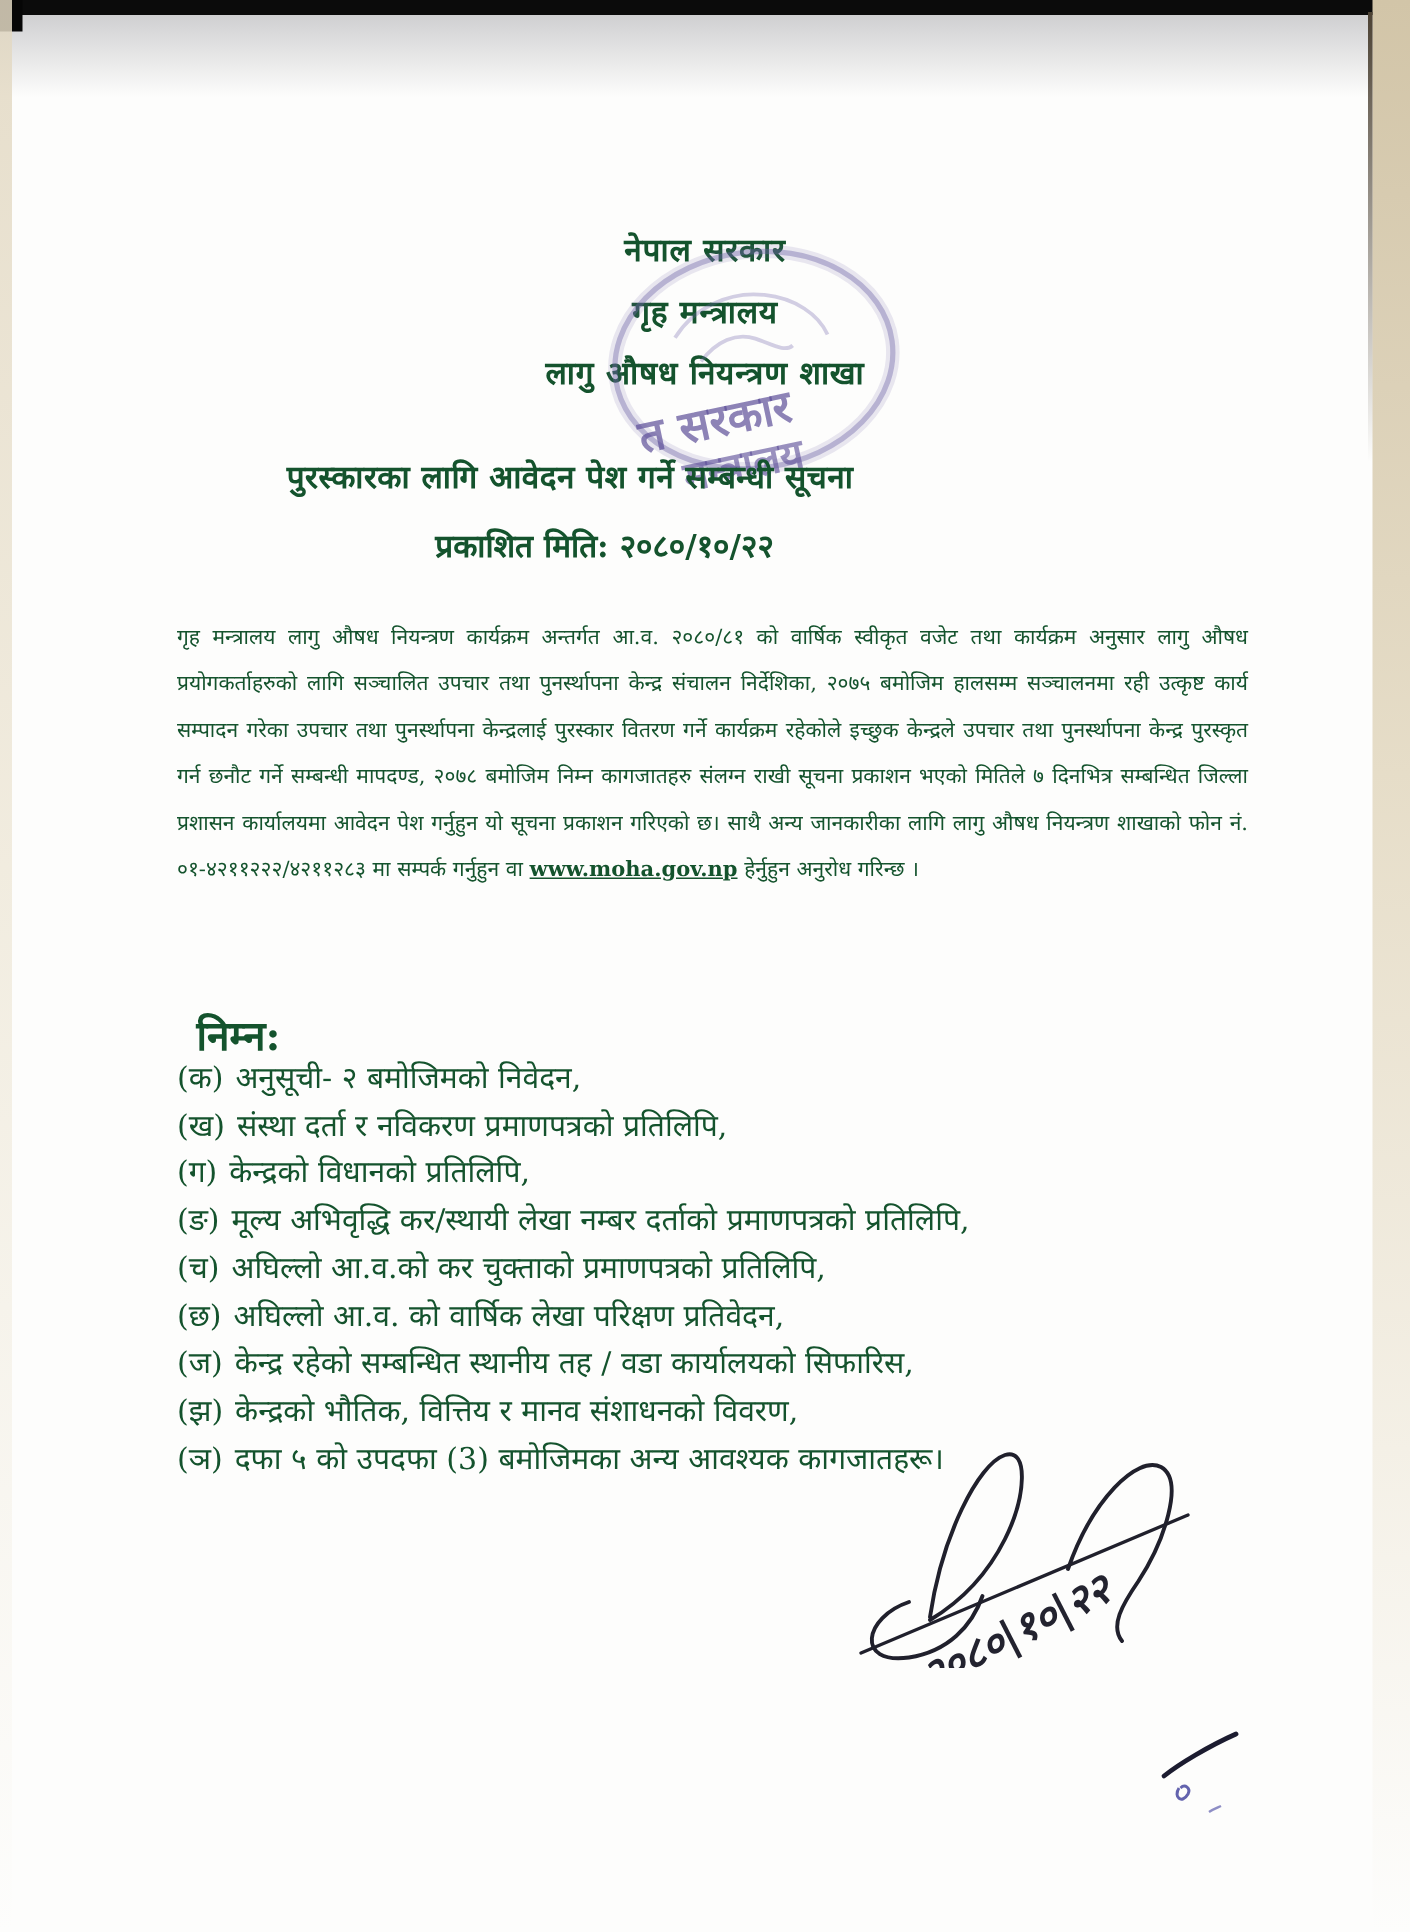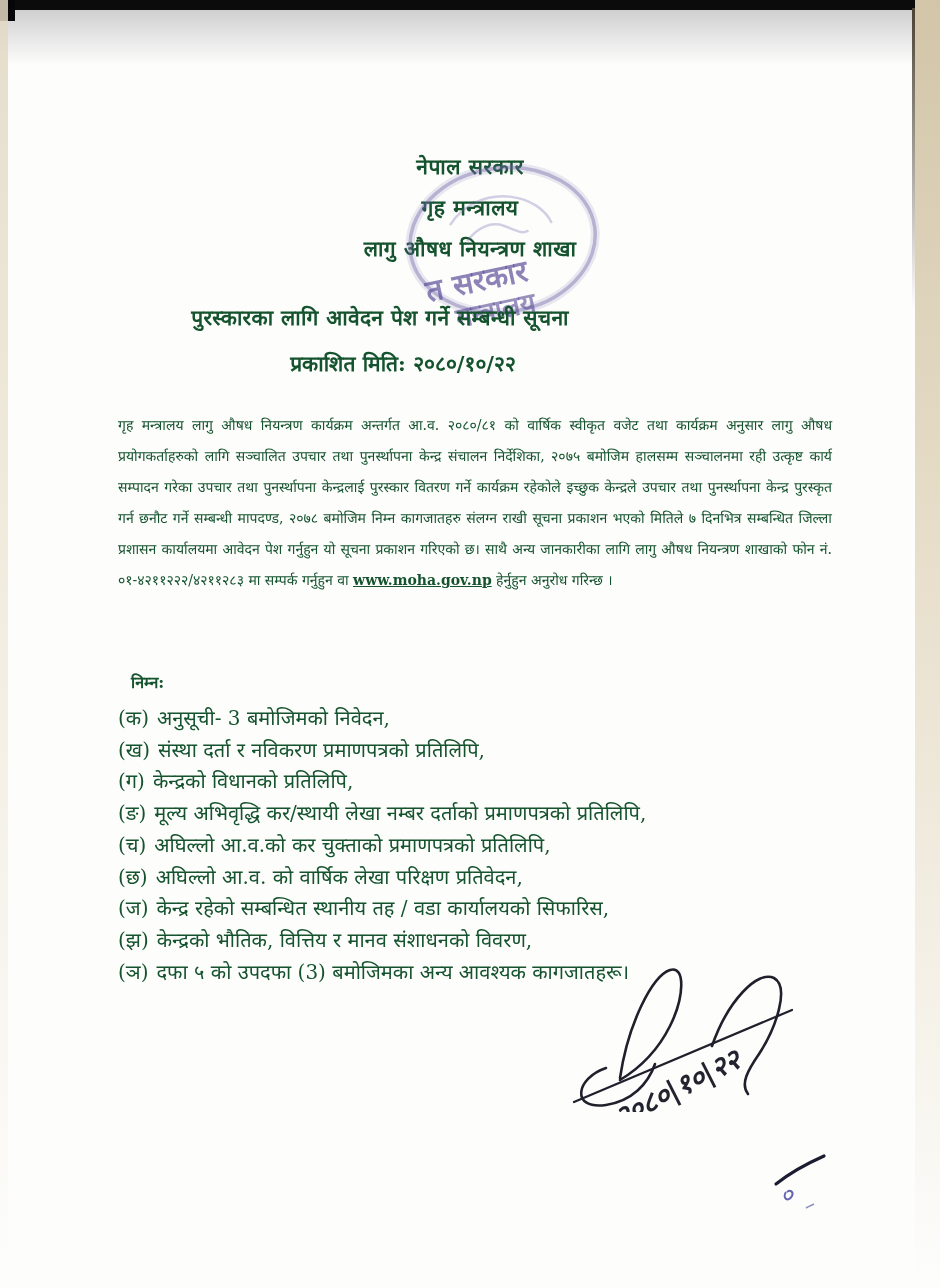--- a/index.html
+++ b/index.html
@@ -35,21 +35,21 @@
 
   .doc-title{position:absolute;top:303px;left:0;width:760px;text-align:center;
     font-size:21px;font-weight:700;letter-spacing:.3px;}
   .pub-date{position:absolute;top:349px;left:0;width:806px;text-align:center;
     font-size:21px;font-weight:700;}
 
   .body-par{position:absolute;top:396px;left:118px;width:714px;
     font-size:14px;line-height:31px;text-align:justify;}
   .body-par .link{text-decoration:underline;font-weight:600;}
 
-  .list-intro{position:absolute;top:671px;left:131px;font-size:16px;font-weight:600;}
+  .list-intro{position:absolute;top:671px;left:131px;font-size:27px;font-weight:600;}
   .doc-list{position:absolute;top:703px;left:118px;width:714px;font-size:20px;}
   .doc-list .list-item{line-height:31.7px;white-space:nowrap;}
   .doc-list .marker{margin-right:8px;}
 
   .signature{position:absolute;top:952px;left:562px;width:260px;height:160px;}
   .ink-mark{position:absolute;top:1146px;left:762px;width:80px;height:70px;}
 </style>
 </head>
 <body>
 
@@ -80,21 +80,21 @@
     <text x="58" y="160" font-size="27" font-weight="bold" fill="rgba(92,78,152,0.62)" transform="rotate(-12 105 155)">मन्त्रालय</text>
   </svg>
 
   <div class="doc-title">पुरस्कारका लागि आवेदन पेश गर्ने सम्बन्धी सूचना</div>
   <div class="pub-date">प्रकाशित मिति: २०८०/१०/२२</div>
 
   <p class="body-par"><span>गृह मन्त्रालय लागु औषध नियन्त्रण कार्यक्रम अन्तर्गत आ.व. २०८०/८१ को वार्षिक स्वीकृत वजेट तथा कार्यक्रम अनुसार लागु औषध प्रयोगकर्ताहरुको लागि सञ्चालित उपचार तथा पुनर्स्थापना केन्द्र संचालन निर्देशिका, २०७५ बमोजिम हालसम्म सञ्चालनमा रही उत्कृष्ट कार्य सम्पादन गरेका उपचार तथा पुनर्स्थापना केन्द्रलाई पुरस्कार वितरण गर्ने कार्यक्रम रहेकोले इच्छुक केन्द्रले उपचार तथा पुनर्स्थापना केन्द्र पुरस्कृत गर्न छनौट गर्ने सम्बन्धी मापदण्ड, २०७८ बमोजिम निम्न कागजातहरु संलग्न राखी सूचना प्रकाशन भएको मितिले ७ दिनभित्र सम्बन्धित जिल्ला प्रशासन कार्यालयमा आवेदन पेश गर्नुहुन यो सूचना प्रकाशन गरिएको छ। साथै अन्य जानकारीका लागि लागु औषध नियन्त्रण शाखाको फोन नं. ०१-४२११२२२/४२११२८३ मा सम्पर्क गर्नुहुन वा </span><span class="link">www.moha.gov.np</span><span> हेर्नुहुन अनुरोध गरिन्छ ।</span></p>
 
   <div class="list-intro">निम्न:</div>
   <div class="doc-list">
-      <div class="list-item"><span class="marker">(क)</span><span>अनुसूची- 3 बमोजिमको निवेदन,</span></div>
+      <div class="list-item"><span class="marker">(क)</span><span>अनुसूची- २ बमोजिमको निवेदन,</span></div>
       <div class="list-item"><span class="marker">(ख)</span><span>संस्था दर्ता र नविकरण प्रमाणपत्रको प्रतिलिपि,</span></div>
       <div class="list-item"><span class="marker">(ग)</span><span>केन्द्रको विधानको प्रतिलिपि,</span></div>
       <div class="list-item"><span class="marker">(ङ)</span><span>मूल्य अभिवृद्धि कर/स्थायी लेखा नम्बर दर्ताको प्रमाणपत्रको प्रतिलिपि,</span></div>
       <div class="list-item"><span class="marker">(च)</span><span>अघिल्लो आ.व.को कर चुक्ताको प्रमाणपत्रको प्रतिलिपि,</span></div>
       <div class="list-item"><span class="marker">(छ)</span><span>अघिल्लो आ.व. को वार्षिक लेखा परिक्षण प्रतिवेदन,</span></div>
       <div class="list-item"><span class="marker">(ज)</span><span>केन्द्र रहेको सम्बन्धित स्थानीय तह / वडा कार्यालयको सिफारिस,</span></div>
       <div class="list-item"><span class="marker">(झ)</span><span>केन्द्रको भौतिक, वित्तिय र मानव संशाधनको विवरण,</span></div>
       <div class="list-item"><span class="marker">(ञ)</span><span>दफा ५ को उपदफा (3) बमोजिमका अन्य आवश्यक कागजातहरू।</span></div>
     </div>
 

